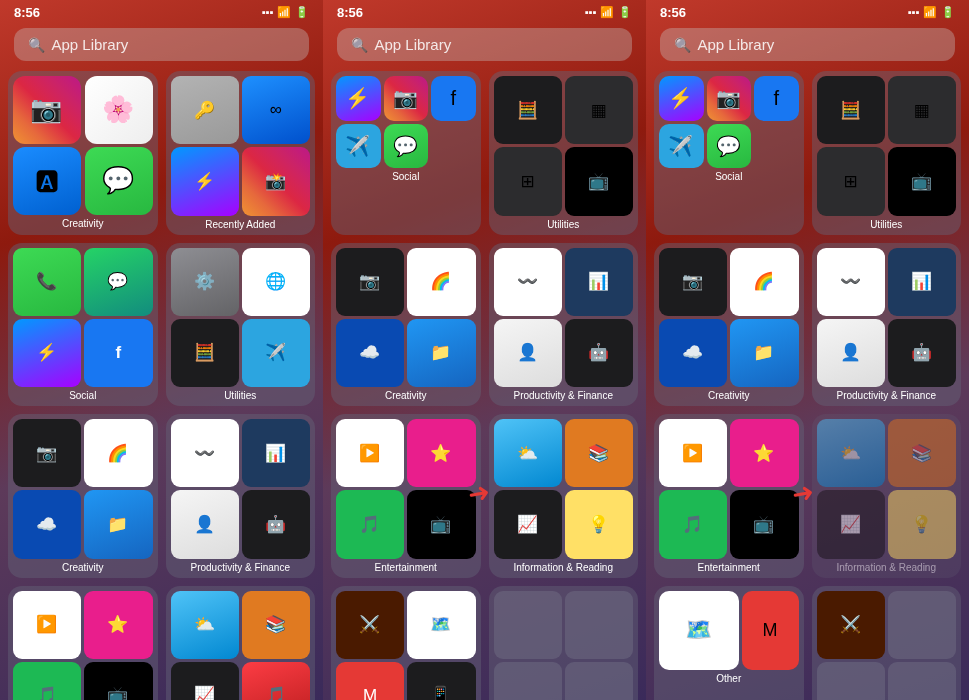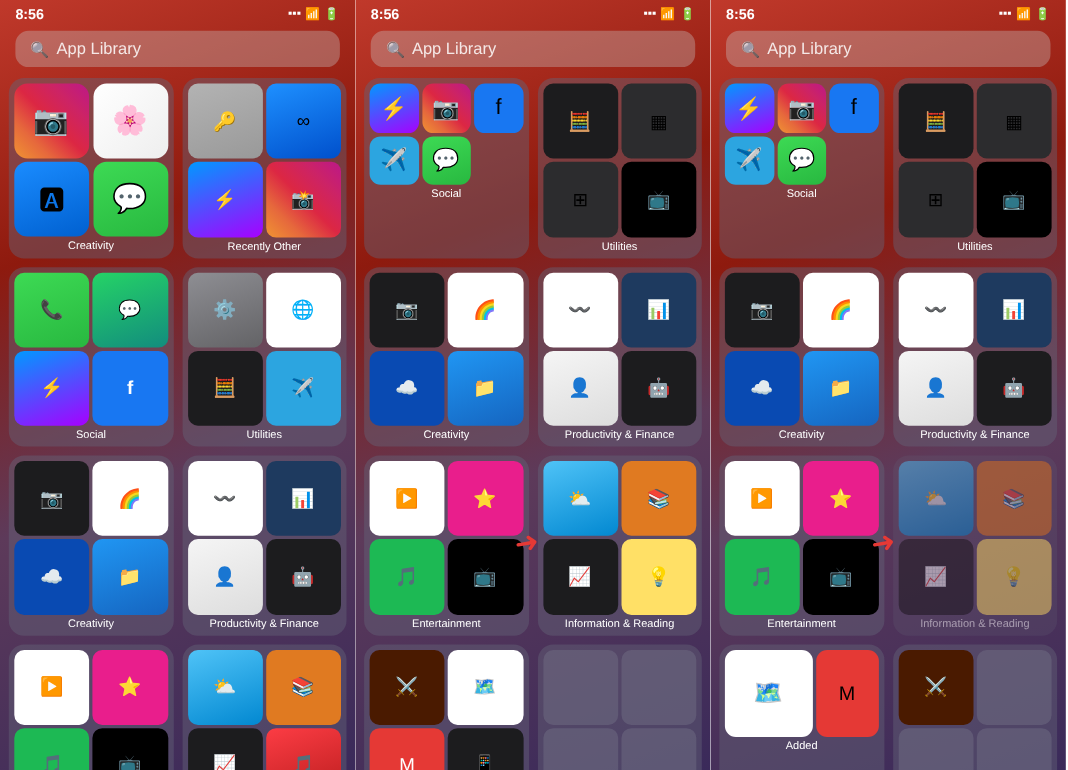--- a/index.html
+++ b/index.html
@@ -214,21 +214,21 @@
         <div class="p1-label">Creativity</div>
       </div>
 
       <div class="p1-folder">
         <div class="p1-icons-2x2">
           <div class="p1-icon bg-keychain">🔑</div>
           <div class="p1-icon bg-freeform">∞</div>
           <div class="p1-icon bg-messenger">⚡</div>
           <div class="p1-icon bg-instagram">📸</div>
         </div>
-        <div class="p1-label">Recently Other</div>
+        <div class="p1-label">Recently Added</div>
       </div>
 
       <div class="p1-folder">
         <div class="p1-icons-2x2">
           <div class="p1-icon bg-phone">📞</div>
           <div class="p1-icon bg-whatsapp">💬</div>
           <div class="p1-icon bg-messenger">⚡</div>
           <div class="p1-icon bg-facebook" style="color:white;font-weight:bold;">f</div>
         </div>
         <div class="p1-label">Social</div>
@@ -475,21 +475,21 @@
           <div class="p1-icon" style="background:#ffe066;">💡</div>
         </div>
         <div class="p1-label">Information &amp; Reading</div>
       </div>
 
       <div class="p1-folder">
         <div style="display:flex;gap:3px;width:100%;margin-bottom:3px;">
           <div style="flex:1.4;border-radius:10px;overflow:hidden;aspect-ratio:1;display:flex;align-items:center;justify-content:center;font-size:22px;" class="bg-google-maps">🗺️</div>
           <div style="flex:1;border-radius:10px;overflow:hidden;aspect-ratio:1;display:flex;align-items:center;justify-content:center;font-size:18px;" class="bg-mela">M</div>
         </div>
-        <div class="p1-label">Added</div>
+        <div class="p1-label">Other</div>
       </div>
 
       <div class="p1-folder">
         <div class="p1-icons-2x2">
           <div class="p1-icon bg-clash" style="color:#ffd700;">⚔️</div>
           <div class="p1-icon" style="background:rgba(120,120,140,0.4);"></div>
           <div class="p1-icon" style="background:rgba(120,120,140,0.4);"></div>
           <div class="p1-icon" style="background:rgba(120,120,140,0.4);"></div>
         </div>
 

